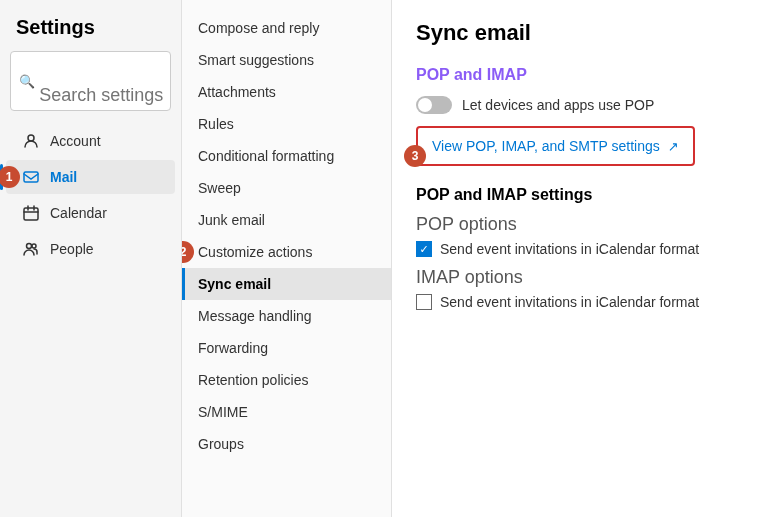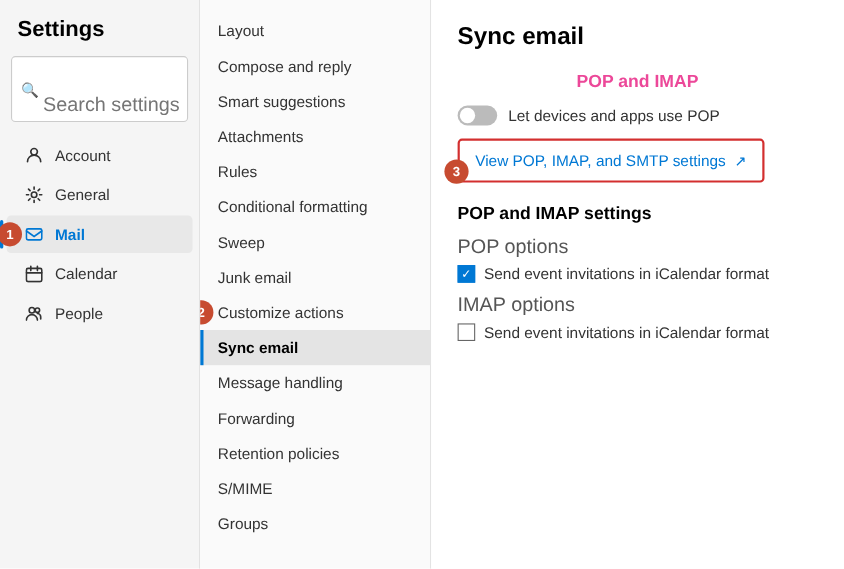--- a/index.html
+++ b/index.html
@@ -156,22 +156,21 @@
     .right-title {
       font-size: 22px;
       font-weight: 600;
       margin-bottom: 20px;
       color: #000;
     }
     .section-title {
       font-size: 16px;
       font-weight: 600;
       margin-bottom: 12px;
-      color: #ec4899;
-      text-align: center;
+      color: #8b5cf6;
     }
     .toggle-row {
       display: flex;
       align-items: center;
       gap: 10px;
       margin-bottom: 12px;
     }
     .toggle {
       width: 36px;
       height: 18px;
@@ -273,29 +272,20 @@
   <div class="nav-item">
     <span class="nav-icon">
       <svg width="16" height="16" viewBox="0 0 16 16" fill="none">
         <circle cx="8" cy="5" r="3" stroke="#333" stroke-width="1.5"></circle>
         <path d="M2 14c0-3.314 2.686-6 6-6s6 2.686 6 6" stroke="#333" stroke-width="1.5" stroke-linecap="round"></path>
       </svg>
     </span>
     <span class="nav-label">Account</span>
   </div>
 
-  <div class="nav-item">
-    <span class="nav-icon">
-      <svg width="16" height="16" viewBox="0 0 16 16" fill="none">
-        <circle cx="8" cy="8" r="2.5" stroke="#333" stroke-width="1.5"></circle>
-        <path d="M8 1v2M8 13v2M1 8h2M13 8h2M2.929 2.929l1.414 1.414M11.657 11.657l1.414 1.414M2.929 13.071l1.414-1.414M11.657 4.343l1.414-1.414" stroke="#333" stroke-width="1.5" stroke-linecap="round"></path>
-      </svg>
-    </span>
-    <span class="nav-label">General</span>
-  </div>
 
   <div class="nav-item active" style="position:relative;">
     <div class="badge">1</div>
     <span class="nav-icon">
       <svg width="16" height="16" viewBox="0 0 16 16" fill="none">
         <rect x="1" y="3" width="14" height="10" rx="1.5" stroke="#0078d4" stroke-width="1.5"></rect>
         <path d="M1 5l7 5 7-5" stroke="#0078d4" stroke-width="1.5" stroke-linecap="round"></path>
       </svg>
     </span>
     <span class="nav-label" style="color:#0078d4;">Mail</span>
@@ -319,23 +309,20 @@
         <path d="M11 8c1.657 0 3 1.343 3 3v2" stroke="#333" stroke-width="1.5" stroke-linecap="round"></path>
         <circle cx="11" cy="5" r="2" stroke="#333" stroke-width="1.5"></circle>
       </svg>
     </span>
     <span class="nav-label">People</span>
   </div>
 </div>
 
 <div class="middle-panel">
   <div class="middle-item-wrap">
-    <div class="middle-item">Layout</div>
-  </div>
-  <div class="middle-item-wrap">
     <div class="middle-item">Compose and reply</div>
   </div>
   <div class="middle-item-wrap">
     <div class="middle-item">Smart suggestions</div>
   </div>
   <div class="middle-item-wrap">
     <div class="middle-item">Attachments</div>
   </div>
   <div class="middle-item-wrap">
     <div class="middle-item">Rules</div>

